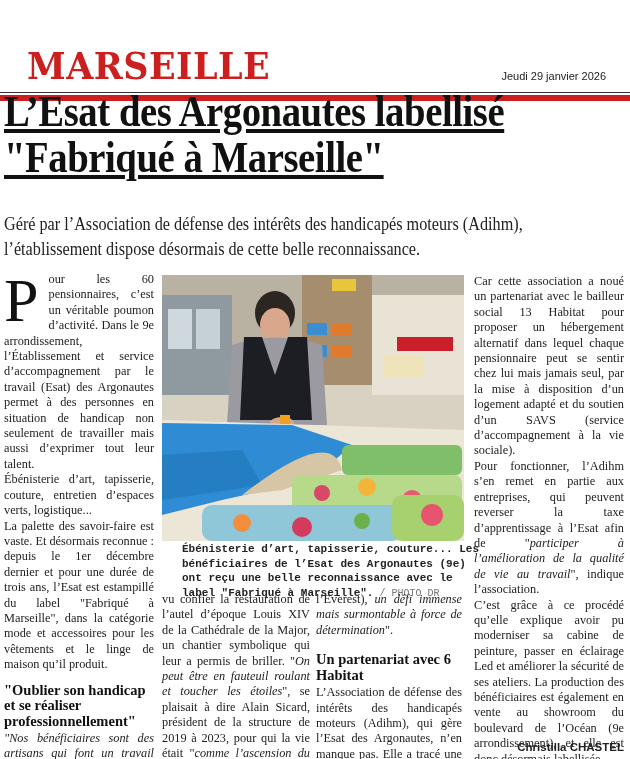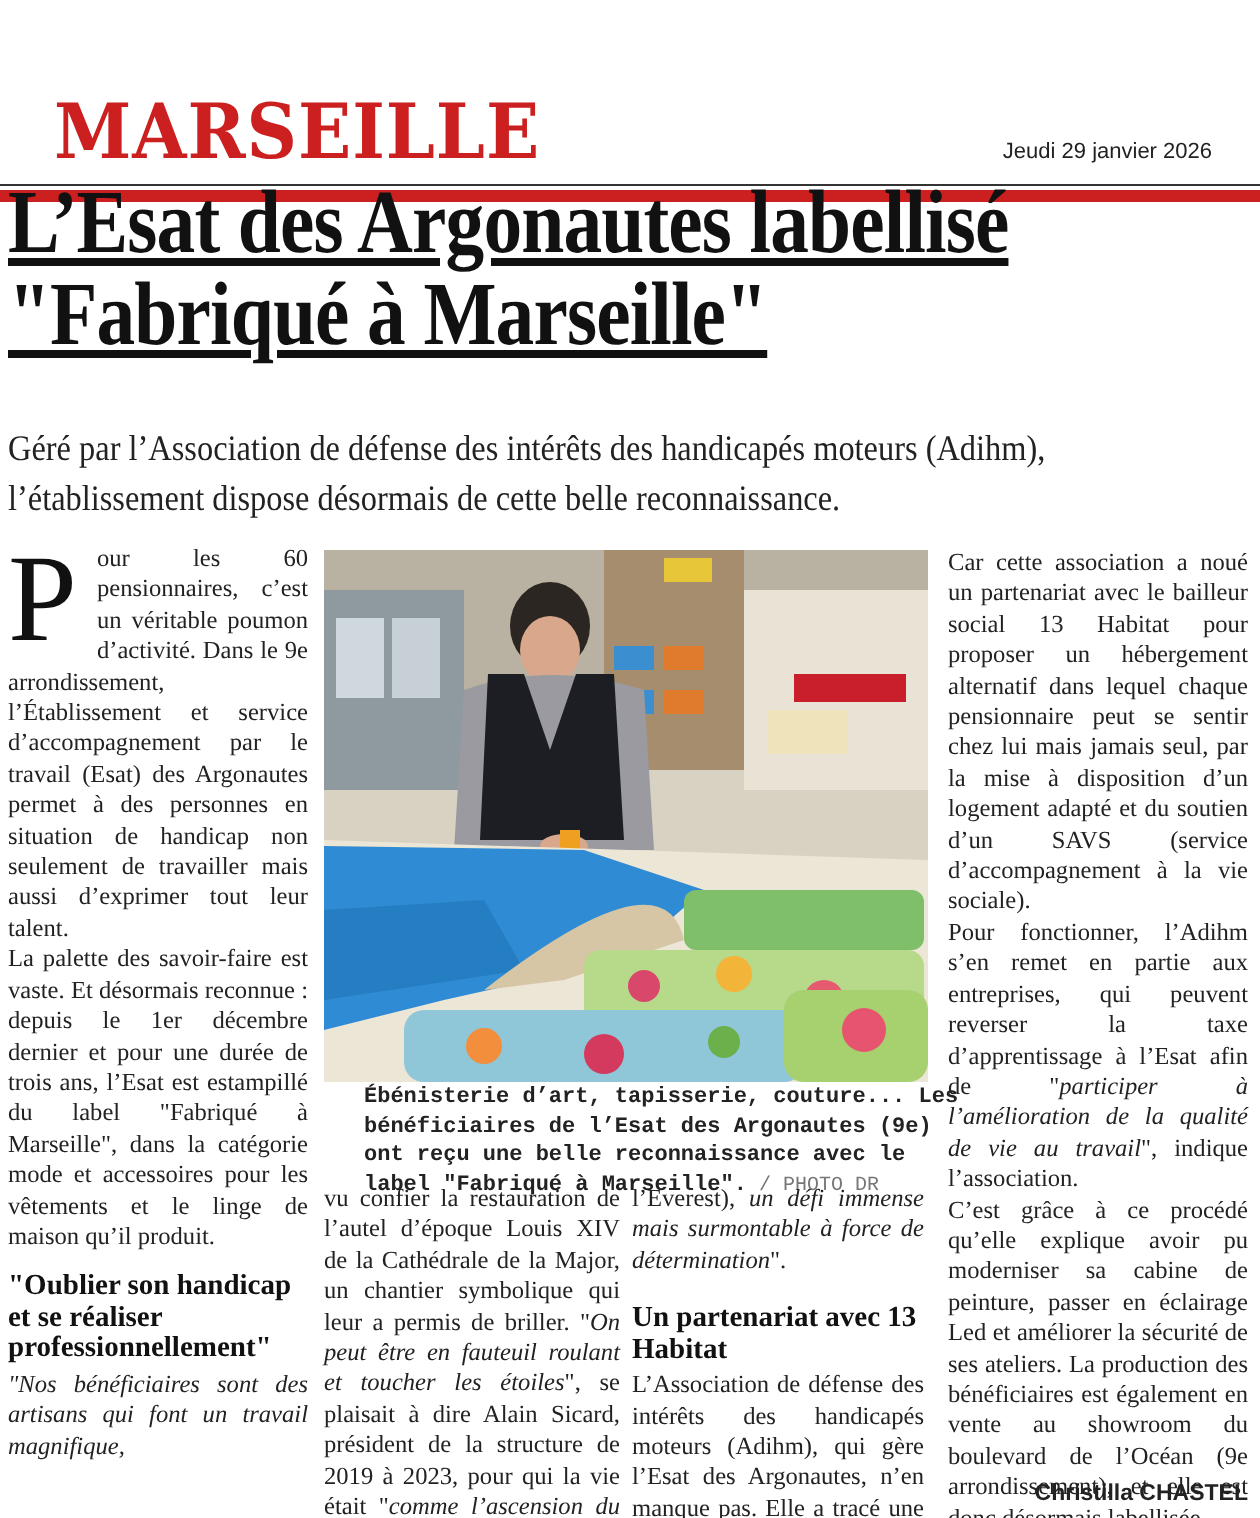--- a/index.html
+++ b/index.html
@@ -82,20 +82,21 @@
 
 <div class="standfirst">
   <div>Géré par l’Association de défense des intérêts des handicapés moteurs (Adihm),</div>
   <div>l’établissement dispose désormais de cette belle reconnaissance.</div>
 </div>
 
 <div class="col col1">
   <p>
     <span class="dropcap">P</span><span>our les 60 pensionnaires, c’est un véritable poumon d’activité. Dans le 9e arrondissement, l’Établissement et service d’accompagnement par le travail (Esat) des Argonautes permet à des personnes en situation de handicap non seulement de travailler mais aussi d’exprimer tout leur talent.</span>
   </p>
+  <p>Ébénisterie d’art, tapisserie, couture, entretien d’espaces verts, logistique...</p>
   <p>La palette des savoir-faire est vaste. Et désormais reconnue : depuis le 1er décembre dernier et pour une durée de trois ans, l’Esat est estampillé du label "Fabriqué à Marseille", dans la catégorie mode et accessoires pour les vêtements et le linge de maison qu’il produit.</p>
   <div class="subhead">"Oublier son handicap et se réaliser professionnellement"</div>
   <p><i>"Nos bénéficiaires sont des artisans qui font un travail magnifique,</i></p>
 </div>
 
 <div class="photo">
   <svg width="302" height="266" viewBox="0 0 302 266">
     <rect x="0" y="0" width="302" height="266" fill="#d8d2c2"></rect>
 
     <rect x="0" y="0" width="302" height="110" fill="#b9b2a2"></rect>
@@ -145,21 +146,21 @@
 <div class="caption">
   <span class="cap-text">Ébénisterie d’art, tapisserie, couture... Les bénéficiaires de l’Esat des Argonautes (9e) ont reçu une belle reconnaissance avec le label "Fabriqué à Marseille".</span><span class="credit"> / PHOTO DR</span>
 </div>
 
 <div class="col col2">
   <p><span>vu confier la restauration de l’autel d’époque Louis XIV de la Cathédrale de la Major, un chantier symbolique qui leur a permis de briller. "</span><i>On peut être en fauteuil roulant et toucher les étoiles</i><span>", se plaisait à dire Alain Sicard, président de la structure de 2019 à 2023, pour qui la vie était "</span><i>comme l’ascension du K2</i></p>
 </div>
 
 <div class="col col3">
   <p><span>l’Everest), </span><i>un défi immense mais surmontable à force de détermination</i><span>".</span></p>
-  <div class="subhead" style="margin-top:14px;">Un partenariat avec 13 Habitat</div>
+  <div class="subhead" style="margin-top:14px;">Un partenariat avec 6 Habitat</div>
   <p>L’Association de défense des intérêts des handicapés moteurs (Adihm), qui gère l’Esat des Argonautes, n’en manque pas. Elle a tracé une feuille de route ambitieuse pour l’année 2026 : production</p>
 </div>
 
 <div class="col col4">
   <p>Car cette association a noué un partenariat avec le bailleur social 13 Habitat pour proposer un hébergement alternatif dans lequel chaque pensionnaire peut se sentir chez lui mais jamais seul, par la mise à disposition d’un logement adapté et du soutien d’un SAVS (service d’accompagnement à la vie sociale).</p>
   <p><span>Pour fonctionner, l’Adihm s’en remet en partie aux entreprises, qui peuvent reverser la taxe d’apprentissage à l’Esat afin de "</span><i>participer à l’amélioration de la qualité de vie au travail</i><span>", indique l’association.</span></p>
   <p>C’est grâce à ce procédé qu’elle explique avoir pu moderniser sa cabine de peinture, passer en éclairage Led et améliorer la sécurité de ses ateliers. La production des bénéficiaires est également en vente au showroom du boulevard de l’Océan (9e arrondissement), et elle est donc désormais labellisée.</p>
 </div>
 
 <div class="byline">Christilla CHASTEL</div>

